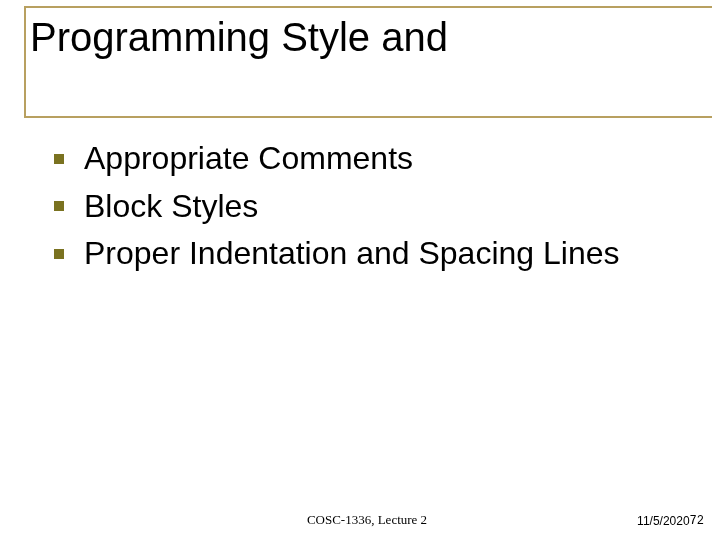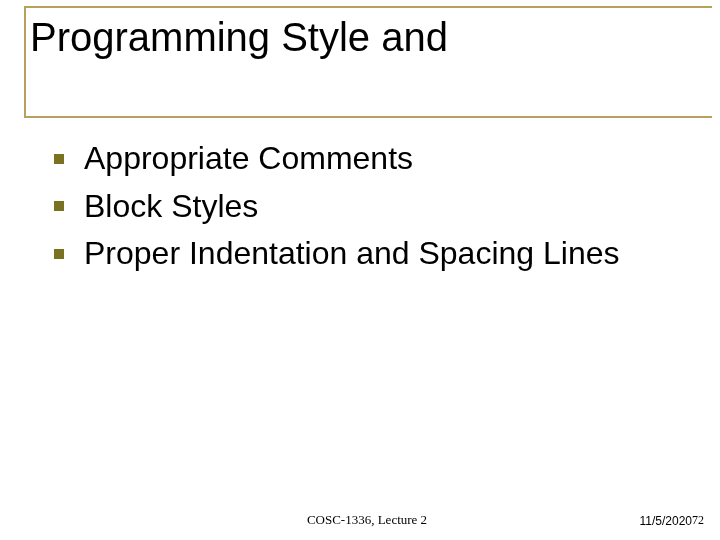--- a/index.html
+++ b/index.html
@@ -88,21 +88,21 @@
     }
     .footer-center {
       position: absolute;
       left: 50%;
       transform: translateX(-50%);
       font-size: 13px;
       font-family: Liberation Serif, serif;
     }
     .footer-pagenum {
       font-size: 12px;
-      font-family: Liberation Serif, serif;
+      font-family: Liberation Mono, monospace;
     }
   </style>
 </head>
 <body>
 
 <div class="rule-top"></div>
 <div class="rule-left"></div>
 <div class="rule-under"></div>
 
 <h1 class="title">

